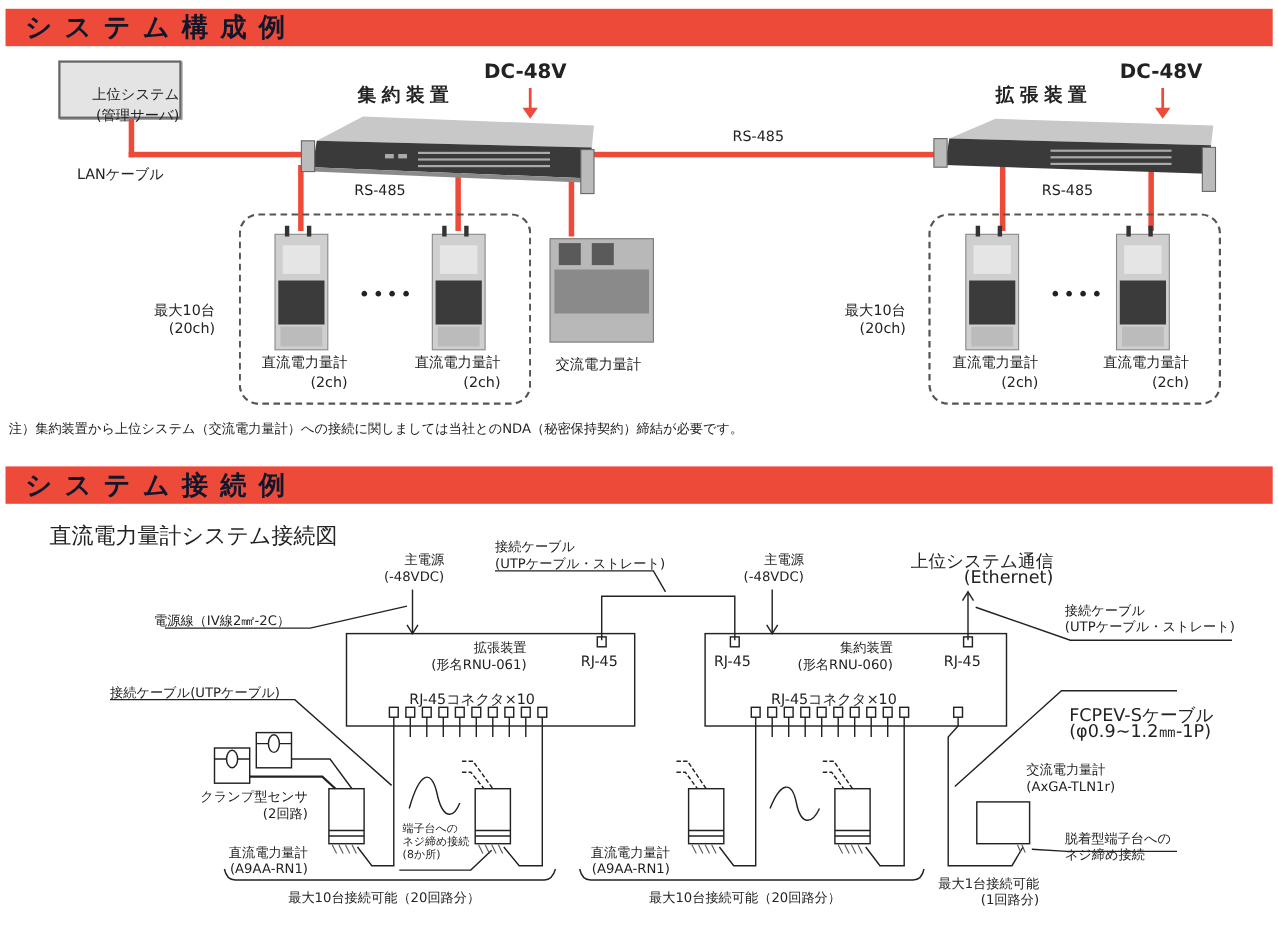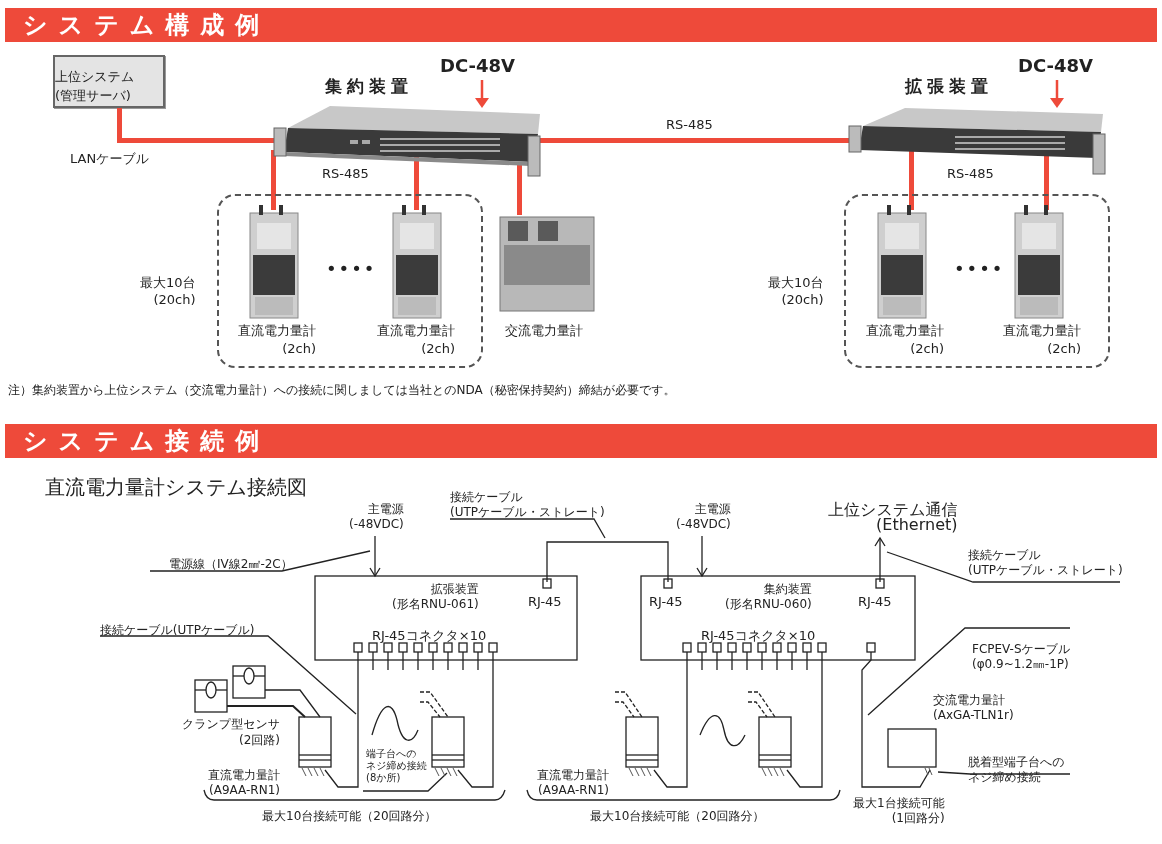--- a/index.html
+++ b/index.html
@@ -1,25 +1,25 @@
 <!DOCTYPE html>
 <html><head>
 <meta charset="utf-8">
 <style>
   html, body { margin:0; padding:0; background:#ffffff; }
   body { width:1162px; height:844px; position:relative; overflow:hidden;
          font-family:"DejaVu Sans", sans-serif; color:#222; }
   .banner { position:absolute; left:5px; width:1152px; height:34px; background:#ee4a3a;
-            color:#ffffff; font-weight:bold; font-size:24px; letter-spacing:11px;
+            color:#0f172a; font-weight:bold; font-size:24px; letter-spacing:11px;
             line-height:34px; padding-left:18px; box-sizing:border-box; }
   .t { position:absolute; white-space:nowrap; }
   .c { text-align:right; }
   .host { position:absolute; left:53px; top:55px; width:112px; height:53px; background:#e4e4e4;
-          border:2px solid #666; box-shadow:1px 1px 0 #999; font-size:13px; text-align:left;
-          line-height:19px; padding-top:10px; box-sizing:border-box; }
+          border:2px solid #666; box-shadow:1px 1px 0 #999; font-size:13px; text-align:right;
+          line-height:19px; padding-top:20px; box-sizing:border-box; }
   .redline { position:absolute; background:#ee4a3a; }
   .dash { position:absolute; border:2px dashed #555; border-radius:18px; }
   .rack { position:absolute; }
   .meter { position:absolute; }
   .note { font-size:12px; }
 </style>
 </head>
 <body>
 
 <div class="banner" style="top:8px;">
@@ -321,21 +321,21 @@
     <div>(UTPケーブル・ストレート)</div>
   </div>
 <div class="t c" style="left:828px; top:502px; font-size:16px; line-height:15px;">
     <div>上位システム通信</div>
     <div>(Ethernet)</div>
   </div>
 <div class="t" style="left:968px; top:548px; font-size:12px; line-height:15px;">
     <div>接続ケーブル</div>
     <div>(UTPケーブル・ストレート)</div>
   </div>
-<div class="t" style="left:169px; top:556px; font-size:12px;">電源線（IV線2㎟-2C）</div>
+<div class="t" style="left:140px; top:556px; font-size:12px;">電源線（IV線2㎟-2C）</div>
 
 <div class="t c" style="left:392px; top:582px; font-size:12px; line-height:15px;">
     <div>拡張装置</div>
     <div>(形名RNU-061)</div>
   </div>
 <div class="t" style="left:528px; top:594px; font-size:13px;">RJ-45</div>
 <div class="t" style="left:372px; top:627px; font-size:13px;">RJ-45コネクタ×10</div>
 
 <div class="t c" style="left:725px; top:582px; font-size:12px; line-height:15px;">
     <div>集約装置</div>
@@ -359,21 +359,21 @@
     <div>直流電力量計</div>
     <div>(A9AA-RN1)</div>
   </div>
 <div class="t c" style="left:537px; top:768px; font-size:12px; line-height:15px;">
     <div>直流電力量計</div>
     <div>(A9AA-RN1)</div>
   </div>
 <div class="t" style="left:262px; top:808px; font-size:12px;">最大10台接続可能（20回路分）</div>
 <div class="t" style="left:590px; top:808px; font-size:12px;">最大10台接続可能（20回路分）</div>
 
-<div class="t" style="left:972px; top:642px; font-size:12px; line-height:15px;">
+<div class="t" style="left:972px; top:642px; font-size:16px; line-height:15px;">
     <div>FCPEV-Sケーブル</div>
     <div>(φ0.9~1.2㎜-1P)</div>
   </div>
 <div class="t" style="left:933px; top:693px; font-size:12px; line-height:15px;">
     <div>交流電力量計</div>
     <div>(AxGA-TLN1r)</div>
   </div>
 <div class="t" style="left:968px; top:755px; font-size:12px; line-height:15px;">
     <div>脱着型端子台への</div>
     <div>ネジ締め接続</div>

